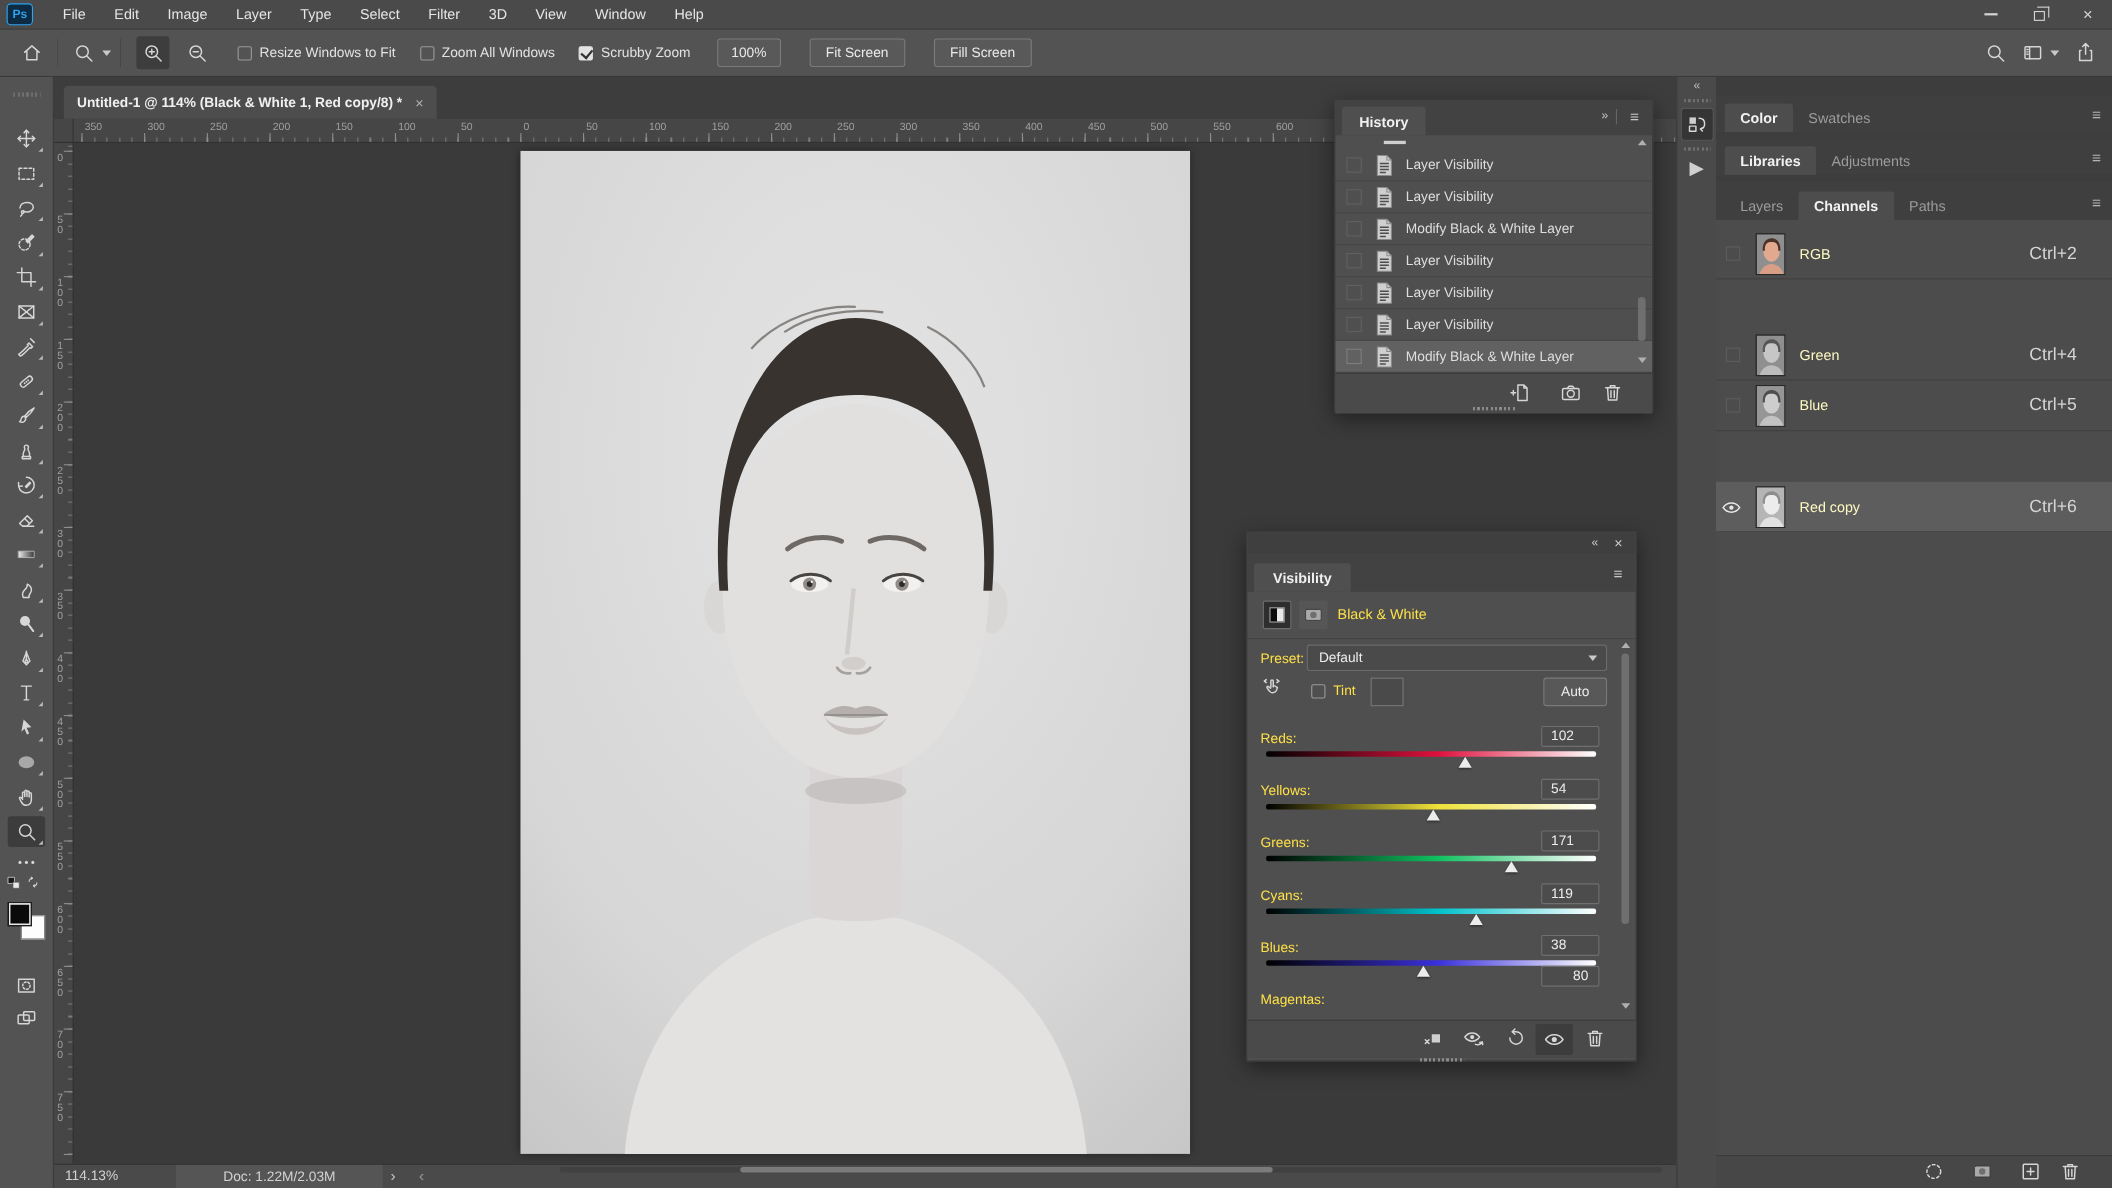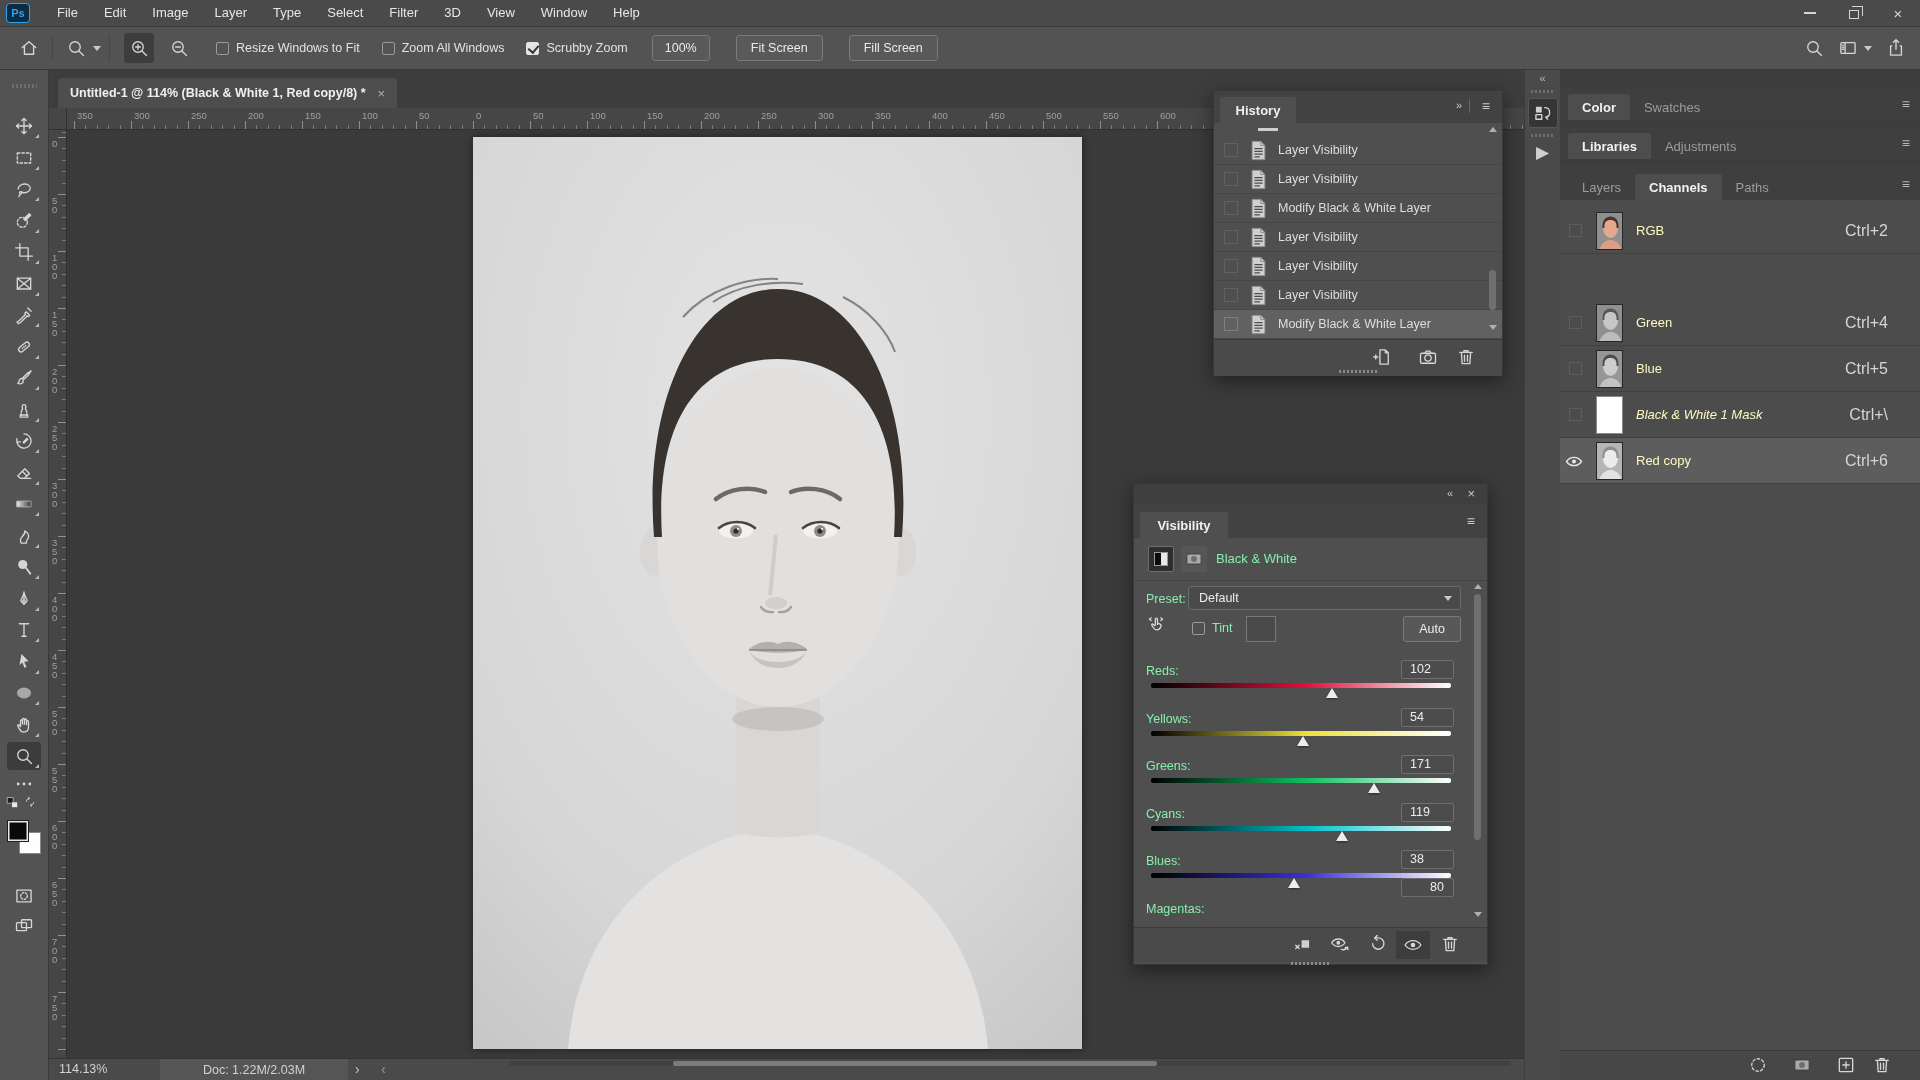--- a/index.html
+++ b/index.html
@@ -91,21 +91,21 @@
   .hrow.sel{background:#616161}
   .h-well{position:absolute;left:10px;top:7px;width:14px;height:14px;border:1px solid #616161}
   .h-lab{position:absolute;left:64px;top:0;line-height:29px;font-size:12.5px;color:#dedede}
   .p-bottom{position:absolute;left:0;width:100%;background:#4a4a4a;border-top:1px solid #3c3c3c}
   .grip-dots{position:absolute;width:40px;height:3px;background:repeating-linear-gradient(90deg,#8a8a8a 0 2px,transparent 2px 4px)}
   .sb-track{position:absolute;width:10px}
   .sb-thumb{position:absolute;width:7px;background:#6f6f6f;border-radius:4px}
   .chev-u{width:0;height:0;border-left:4px solid transparent;border-right:4px solid transparent;border-bottom:5px solid #b0b0b0}
   .chev-d{width:0;height:0;border-left:4px solid transparent;border-right:4px solid transparent;border-top:5px solid #b0b0b0}
   
-  .pr-label{position:absolute;font-size:12.5px;color:#86efac}
+  .pr-label{position:absolute;font-size:12.5px;color:#fde047}
   .pr-box{position:absolute;width:53px;height:19px;background:#4c4c4c;border:1px solid #6f6f6f;border-radius:2px;font-size:12.5px;color:#ececec;line-height:17px;padding-left:8px}
   .pr-track{position:absolute;width:300px;height:5px;border-radius:2px}
   .pr-thumb{position:absolute;width:0;height:0;border-left:6px solid transparent;border-right:6px solid transparent;border-bottom:10px solid #ececec;filter:drop-shadow(0 1px 1px rgba(0,0,0,.5))}
   .dropdown{position:absolute;background:#4a4a4a;border:1px solid #6b6b6b;border-radius:3px;font-size:12.5px;color:#ececec;display:flex;align-items:center;padding:0 10px}
   .dd-chev{position:absolute;right:8px;width:0;height:0;border-left:4px solid transparent;border-right:4px solid transparent;border-top:5px solid #c9c9c9}
   .btn{position:absolute;background:#585858;border:1px solid #7a7a7a;border-radius:3px;display:flex;align-items:center;justify-content:center;font-size:12.5px;color:#ececec}
   svg.ic{display:block}
 </style>
 </head>
 <body>
@@ -669,28 +669,20 @@
         <div class="ch-well"></div>
         <div class="ch-thumb"><svg width="27" height="38" viewBox="0 0 27 38">
             <rect width="27" height="38" fill="#969696"></rect>
             <ellipse cx="13.5" cy="15" rx="7.5" ry="10" fill="#cdcdcd"></ellipse>
             <path d="M5.5 15 C5 7 9 3.5 13.5 3.5 C18 3.5 22 7 21.5 15 L19.5 15 C20 9 17.5 7 13.5 7 C9.5 7 7 9 7.5 15Z" fill="#4e4e4e"></path>
             <path d="M2 38 C4 30 9 27 13.5 27 C18 27 23 30 25 38Z" fill="#c2c2c2"></path>
           </svg></div>
         <div class="ch-name">Blue</div>
         <div class="ch-sc">Ctrl+5</div>
       </div>
-      <div class="chrow" style="top: 322px;">
-        <div class="ch-well"></div>
-        <div class="ch-thumb" style="border-color: rgb(138, 138, 138);"><svg width="27" height="38">
-            <rect width="27" height="38" fill="#ffffff"></rect>
-          </svg></div>
-        <div class="ch-name" style="font-style: italic;">Black &amp; White 1 Mask</div>
-        <div class="ch-sc">Ctrl+\</div>
-      </div>
       <div class="chrow sel" style="top: 368px;">
         <div style="position: absolute; left: 5px; top: 17px;">
           <svg class="ic" width="18" height="13" viewBox="0 0 24 16" fill="none" stroke="#e8e8e8" stroke-width="1.8">
             <path d="M2 8s3.8-5.5 10-5.5S22 8 22 8s-3.8 5.5-10 5.5S2 8 2 8z"></path>
             <circle cx="12" cy="8" r="2.6" fill="#e8e8e8" stroke="none"></circle>
           </svg>
         </div>
         <div class="ch-thumb"><svg width="27" height="38" viewBox="0 0 27 38">
             <rect width="27" height="38" fill="#b5b5b5"></rect>
             <ellipse cx="13.5" cy="15" rx="7.5" ry="10" fill="#ececec"></ellipse>

